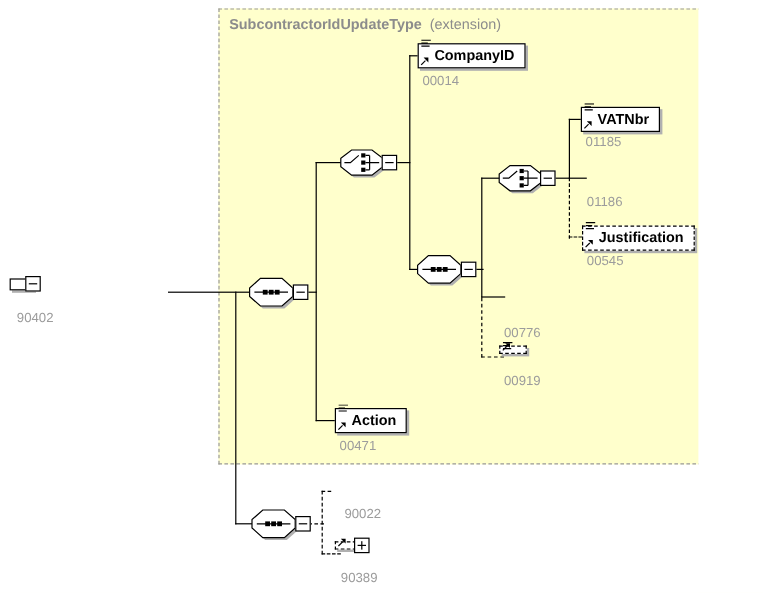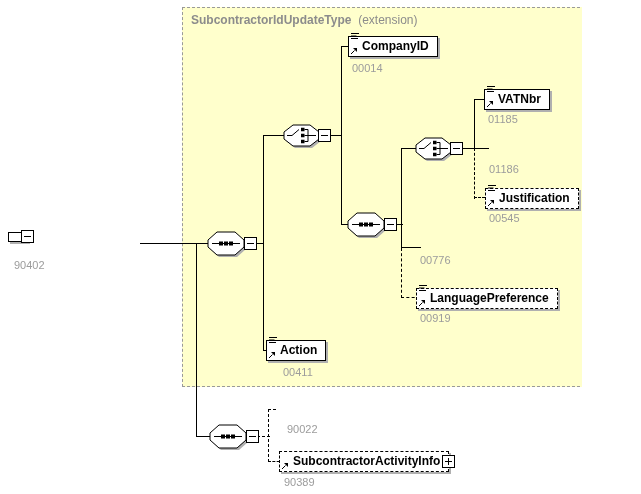--- a/index.html
+++ b/index.html
@@ -161,61 +161,59 @@
         <path d="M0 .5H8 M0 3H5.5 M0 5.5H7" stroke="#000"></path>
       </svg>
     <svg class="ic-arrow" width="8" height="8" viewBox="0 0 8 8">
         <path d="M1 7 L4.5 3.5" stroke="#000"></path>
         <path d="M3 1 H7 V5 Z" fill="#000"></path>
       </svg>
     <span>Justification</span>
   </div>
   <div class="code" style="left:489px;top:212px">00545</div>
 
-  <div class="code" style="left:420px;top:254px">00776</div>
+  <div class="code" style="left:420px;top:272px">00776</div>
 
   <div class="ebox dashed" style="left:416px;top:288px">
     <svg class="ic-lines" width="9" height="8" viewBox="0 0 9 8">
         <path d="M0 .5H8 M0 3H5.5 M0 5.5H7" stroke="#000"></path>
       </svg>
     <svg class="ic-arrow" width="8" height="8" viewBox="0 0 8 8">
         <path d="M1 7 L4.5 3.5" stroke="#000"></path>
         <path d="M3 1 H7 V5 Z" fill="#000"></path>
       </svg>
-    <span>LanguagePreference</span>
   </div>
   <div class="code" style="left:420px;top:312px">00919</div>
 
-  <div class="ebox" style="left:266px;top:340px">
+  <div class="ebox" style="left:279px;top:340px">
     <svg class="ic-lines" width="9" height="8" viewBox="0 0 9 8">
         <path d="M0 .5H8 M0 3H5.5 M0 5.5H7" stroke="#000"></path>
       </svg>
     <svg class="ic-arrow" width="8" height="8" viewBox="0 0 8 8">
         <path d="M1 7 L4.5 3.5" stroke="#000"></path>
         <path d="M3 1 H7 V5 Z" fill="#000"></path>
       </svg>
     <span>Action</span>
   </div>
-  <div class="code" style="left:283px;top:366px">00411</div>
+  <div class="code" style="left:283px;top:366px">00471</div>
 
   <svg class="comp" style="left:208px;top:423px" width="40" height="30" viewBox="0 0 40 30">
     <path d="M11 2 H29 L38 10 V17 L29 25 H11 L2 17 V10 Z" fill="#B0B0B0" transform="translate(2,2)"></path>
     <path d="M11 2 H29 L38 10 V17 L29 25 H11 L2 17 V10 Z" fill="#fff" stroke="#000"></path>
     <path d="M6 13.5 H34" stroke="#000"></path>
     <rect x="13" y="11.5" width="4" height="4" fill="#000"></rect>
     <rect x="18" y="11.5" width="4" height="4" fill="#000"></rect>
     <rect x="23" y="11.5" width="4" height="4" fill="#000"></rect>
   </svg>
   <div class="toggle" style="left:246px;top:430px"></div>
 
   <div class="code" style="left:287px;top:423px">90022</div>
 
   <div class="ebox dashed" style="left:279px;top:451px">
     <svg class="ic-arrow" width="8" height="8" viewBox="0 0 8 8">
         <path d="M1 7 L4.5 3.5" stroke="#000"></path>
         <path d="M3 1 H7 V5 Z" fill="#000"></path>
       </svg>
-    <span>SubcontractorActivityInfo</span>
     <div class="toggle plus attached"></div>
   </div>
   <div class="code" style="left:284px;top:476px">90389</div>
 
 </div>
 
 </body></html>

